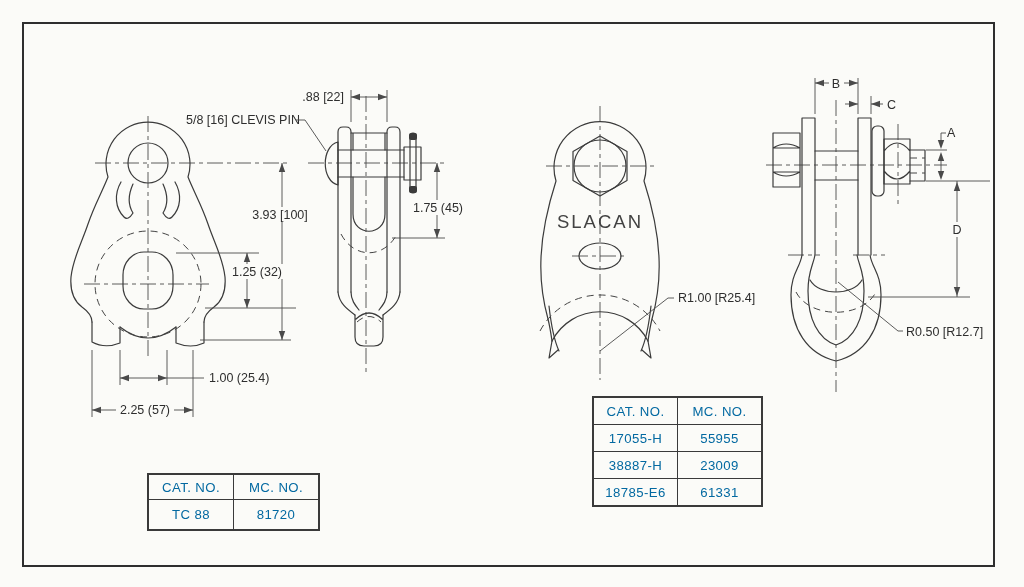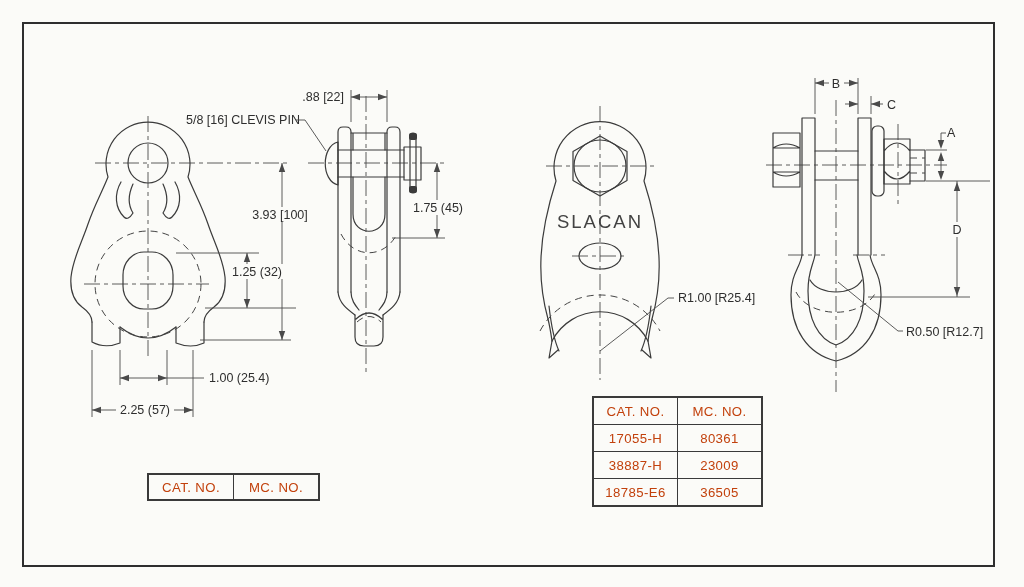--- a/index.html
+++ b/index.html
@@ -24,21 +24,21 @@
   .dim { fill:none; stroke:#4a4a4a; stroke-width:0.9; }
   .ah  { fill:#4a4a4a; stroke:none; }
   .bgr { fill:#fbfbf8; stroke:none; }
   .fillcap { fill:#3b3b3b; stroke:none; }
   text.lbl   { font-family:"Liberation Sans",sans-serif; font-size:12.5px; fill:#2e2e2e; }
   text.brand { font-family:"Liberation Sans",sans-serif; font-size:18.5px; letter-spacing:2px; fill:#424242; }
 
   table.cattable {
     position:absolute; border-collapse:collapse; table-layout:fixed;
     font-family:"Liberation Sans",sans-serif; font-size:13.2px; letter-spacing:0.4px;
-    color:#c2410c; text-align:center; border:2px solid #3a3a3a;
+    color:#0369a1; text-align:center; border:2px solid #3a3a3a;
   }
   table.cattable th, table.cattable td {
     border:1.5px solid #3a3a3a; font-weight:normal; padding:0;
   }
   table.t-single { left:147px; top:473px; width:168px; }
   table.t-single th { width:84px; height:24px; }
   table.t-single td { height:29px; }
   table.t-multi { left:592px; top:396px; width:166px; }
   table.t-multi th { width:83px; height:26px; }
   table.t-multi td { height:26px; }
@@ -182,36 +182,40 @@
       <text class="lbl" x="906" y="336">R0.50 [R12.7]</text>
     </g>
   </svg>
 
   <table class="cattable t-single">
     <tbody>
       <tr>
         <th>CAT. NO.</th>
         <th>MC. NO.</th>
       </tr>
+      <tr>
+        <td>TC 88</td>
+        <td>81720</td>
+      </tr>
     </tbody>
   </table>
 
   <table class="cattable t-multi">
     <tbody>
       <tr>
         <th>CAT. NO.</th>
         <th>MC. NO.</th>
       </tr>
       <tr>
         <td>17055-H</td>
-        <td>80361</td>
+        <td>55955</td>
       </tr>
       <tr>
         <td>38887-H</td>
         <td>23009</td>
       </tr>
       <tr>
         <td>18785-E6</td>
-        <td>36505</td>
+        <td>61331</td>
       </tr>
     </tbody>
   </table>
 </div>
 
 </body></html>

